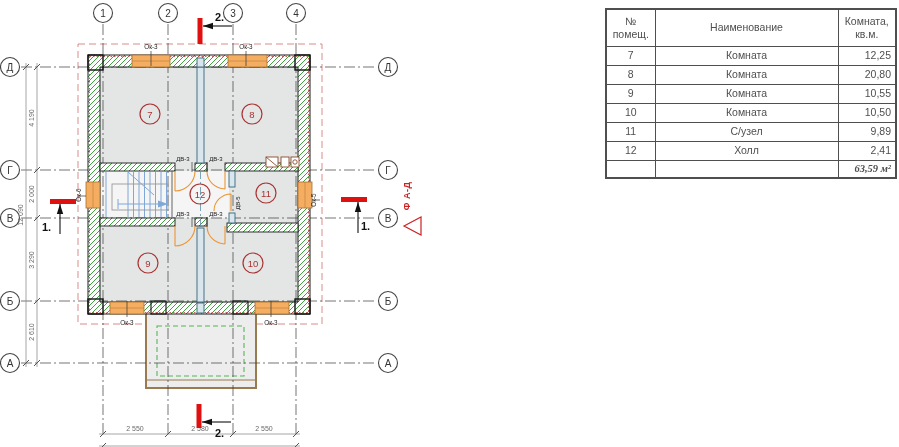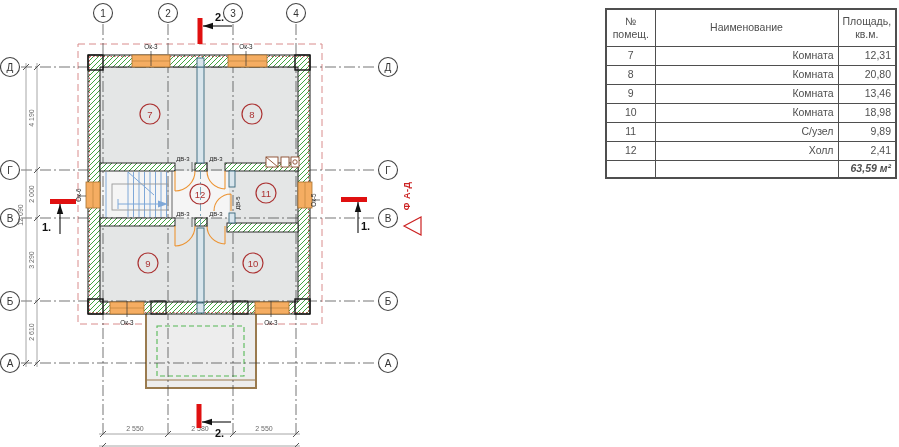--- a/index.html
+++ b/index.html
@@ -18,23 +18,23 @@
     background:#ffffff;
   }
   table.areas td, table.areas th {
     border:1px solid #4f4f4f; overflow:hidden;
     font-weight:normal; padding:0 4px; line-height:1.25;
   }
   table.areas { border:2px solid #4f4f4f; }
   tr.hdr th { height:36px; text-align:center; white-space:pre-line; font-size:10.5px; }
   tr.rw td { height:18px; }
   td.c-num { text-align:center; }
-  td.c-name { text-align:right; padding-left:7px; }
+  td.c-name { text-align:center; padding-left:7px; }
   td.c-area { text-align:right; padding-right:10px; }
-  tr.total td { height:16px; }
+  tr.total td { height:16px;font-family:Liberation Serif, serif; }
   tr.total .c-area { font-style:italic; font-weight:bold; }
 
   
   text { font-family:"Liberation Sans", sans-serif; }
   .axis-lbl { font-size:10px; fill:#333; text-anchor:middle; }
   .dim-txt  { font-size:7px;  fill:#6a6a6a; text-anchor:middle; }
   .win-lbl  { font-size:6.3px; fill:#222; text-anchor:middle; }
   .door-lbl { font-size:6px; fill:#222; text-anchor:middle; }
   .room-num { font-size:9.5px; fill:#ab3232; text-anchor:middle; }
   .sec-lbl  { font-size:11px; fill:#111; font-weight:bold; }
@@ -309,42 +309,42 @@
   <colgroup>
         <col style="width:49px">
         <col style="width:183px">
         <col style="width:58px">
       </colgroup>
   <tbody>
         <tr class="hdr">
     <th>№
 помещ.</th>
     <th>Наименование</th>
-    <th>Площадь,
+    <th>Комната,
 кв.м.</th>
   </tr>
   <tr class="rw">
     <td class="c-num">7</td>
     <td class="c-name">Комната</td>
-    <td class="c-area">12,31</td>
+    <td class="c-area">12,25</td>
   </tr>
   <tr class="rw">
     <td class="c-num">8</td>
     <td class="c-name">Комната</td>
     <td class="c-area">20,80</td>
   </tr>
   <tr class="rw">
     <td class="c-num">9</td>
     <td class="c-name">Комната</td>
-    <td class="c-area">13,46</td>
+    <td class="c-area">10,55</td>
   </tr>
   <tr class="rw">
     <td class="c-num">10</td>
     <td class="c-name">Комната</td>
-    <td class="c-area">18,98</td>
+    <td class="c-area">10,50</td>
   </tr>
   <tr class="rw">
     <td class="c-num">11</td>
     <td class="c-name">С/узел</td>
     <td class="c-area">9,89</td>
   </tr>
   <tr class="rw">
     <td class="c-num">12</td>
     <td class="c-name">Холл</td>
     <td class="c-area">2,41</td>

